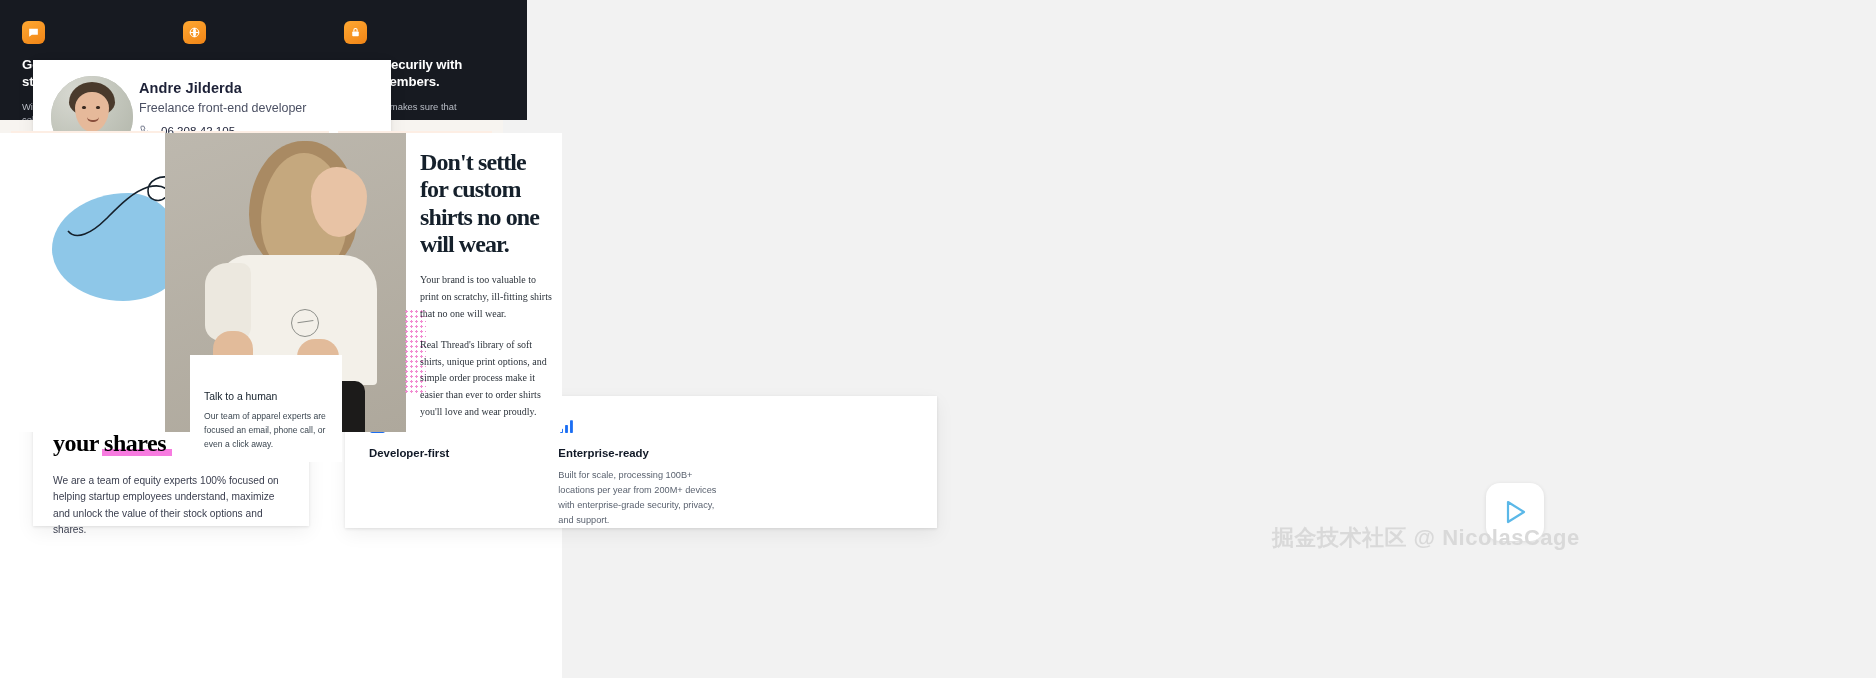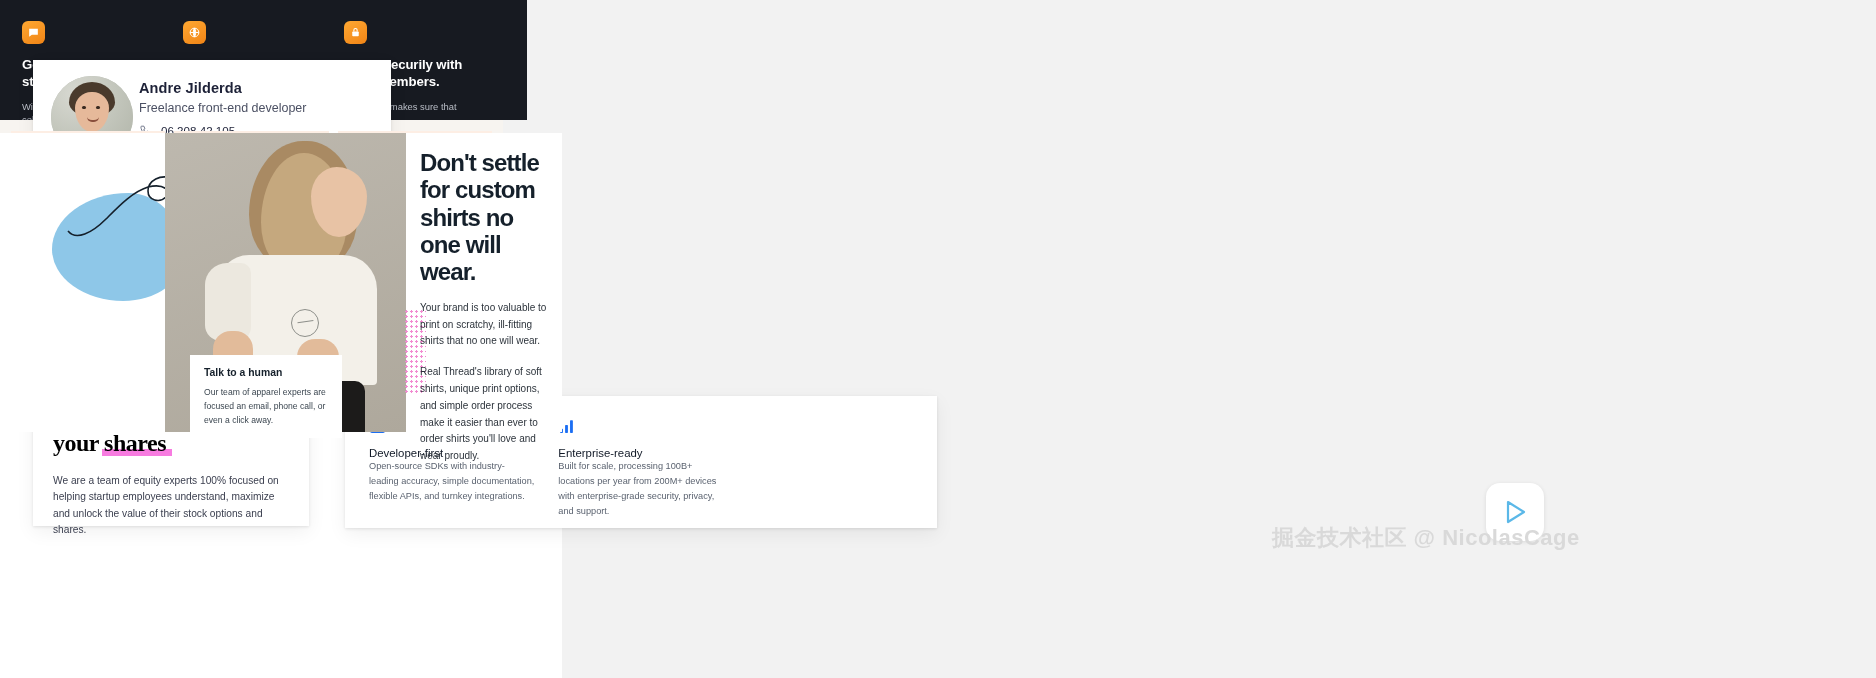--- a/index.html
+++ b/index.html
@@ -87,21 +87,21 @@
   .hl-shares .hl-bar { position: absolute; left: -2px; right: -6px; bottom: 1px; height: 7px;
     background: #f77be0; z-index: 0; }
   .hl-shares span.t { position: relative; z-index: 1; }
   #shares-p { font-size: 10.2px; color: #3c4050; line-height: 1.62; margin-top: 16px; }
 
   
   #feat-card { left: 345px; top: 396px; width: 592px; height: 132px; }
   #feat-grid { display: grid; grid-template-columns: repeat(3,1fr); gap: 24px; padding: 22px 24px; }
   .ft-ico { width: 17px; height: 17px; color: #1b6ef3; margin-bottom: 12px; }
   .ft-ico svg { width: 17px; height: 17px; }
-  .ft-title { font-size: 11.4px; font-weight: 400; color: #101826; }
+  .ft-title { font-size: 11.4px; font-weight: 700; color: #101826; margin-bottom: 9px; }
   .ft-body { font-size: 9.2px; color: #5b6370; line-height: 1.62; }
 
   
   #right-panel { left: 966px; top: 55px; width: 562px; height: 432px; background: #ffffff; }
 
   
   #badges { display: grid; grid-template-columns: repeat(3,1fr); padding: 22px 8px 0 8px; }
   .badge { text-align: center; padding: 0 14px; }
   .badge-art { width: 46px; height: 42px; margin: 0 auto 9px auto; position: relative; }
   .badge-title { font-size: 9.6px; font-weight: 700; color: #15202b; margin-bottom: 7px; letter-spacing: .1px; }
@@ -132,29 +132,29 @@
     background:#e2bb9a; border-radius:18px; }
   #hp-arm2 { position:absolute; left:132px; top:206px; width:42px; height:70px;
     background:#e2bb9a; border-radius:18px; }
   #hp-logo { position:absolute; left:126px; top:176px; width:28px; height:28px;
     border:1.4px solid #8d8f8a; border-radius:50%; }
   #hp-logo:after{content:"";position:absolute;left:6px;top:11px;width:16px;height:8px;
     border-top:1.4px solid #8d8f8a;transform:rotate(-8deg);}
   #hp-pants { position:absolute; left:60px; top:248px; width:140px; height:58px; background:#1c1b1a; border-radius:10px 10px 0 0; }
   #hp-watch { position:absolute; left:52px; top:232px; width:32px; height:11px; background:#c9a268; border-radius:4px; }
 
-  #hero-text { position: absolute; left: 420px; top: 16px; width: 134px; }
+  #hero-text { position: absolute; left: 420px; top: 16px; width: 134px; font-family: Liberation Serif, serif; }
   #hero-h { font-size: 24px; font-weight: 700; color: #15202b; line-height: 1.14; letter-spacing: -.9px; }
   .hero-p { font-size: 10px; color: #2c333b; line-height: 1.68; margin-top: 14px; }
   #dots { position: absolute; left: 404px; top: 176px; width: 22px; height: 84px;
     background-image: radial-gradient(#f18ad0 1.1px, transparent 1.2px);
     background-size: 5px 5px; }
 
   #talk { position: absolute; left: 190px; top: 222px; background: #ffffff; padding: 12px 14px 10px 14px; width: 152px; }
-  #talk-h { font-size: 10.4px; font-weight: 700; color: #15202b; margin-bottom: 8px; }
+  #talk-h { font-size: 10.4px; font-weight: 400; color: #15202b; margin-bottom: 8px; margin-top: 24px; }
   #talk-p { font-size: 8.6px; color: #3b4650; line-height: 1.62; }
 
   
   #wm-logo { position: absolute; left: 1486px; top: 483px; width: 58px; height: 58px;
     background: #ffffff; border-radius: 14px; display: flex; align-items: center; justify-content: center;
     box-shadow: 0 1px 4px rgba(0,0,0,.10); }
   #wm-logo svg { width: 30px; height: 30px; }
   #wm-text { position: absolute; left: 1272px; top: 523px; font-size: 22px; color: #d9d9d9; font-weight: 700; letter-spacing: .5px; }
 </style>
 </head>
@@ -299,21 +299,20 @@
     <div id="feat-grid">
       <div>
         <div class="ft-ico">
           <svg viewBox="0 0 24 24" fill="none" stroke="currentColor" stroke-width="2">
               <rect x="2" y="4" width="20" height="16" rx="2"></rect>
               <path d="M2 8h20"></path>
               <path d="M6 13l3 2.5-3 2.5M12 18h5" stroke-width="1.8"></path>
             </svg>
         </div>
         <div class="ft-title">Developer-first</div>
-        <div class="ft-body">Open-source SDKs with industry-leading accuracy, simple documentation, flexible APIs, and turnkey integrations.</div>
       </div>
       <div>
         <div class="ft-ico">
           <svg viewBox="0 0 24 24" fill="currentColor">
               <rect x="3" y="15" width="4" height="6" rx="1"></rect>
               <rect x="10" y="10" width="4" height="11" rx="1"></rect>
               <rect x="17" y="3" width="4" height="18" rx="1"></rect>
             </svg>
         </div>
         <div class="ft-title">Enterprise-ready</div>

